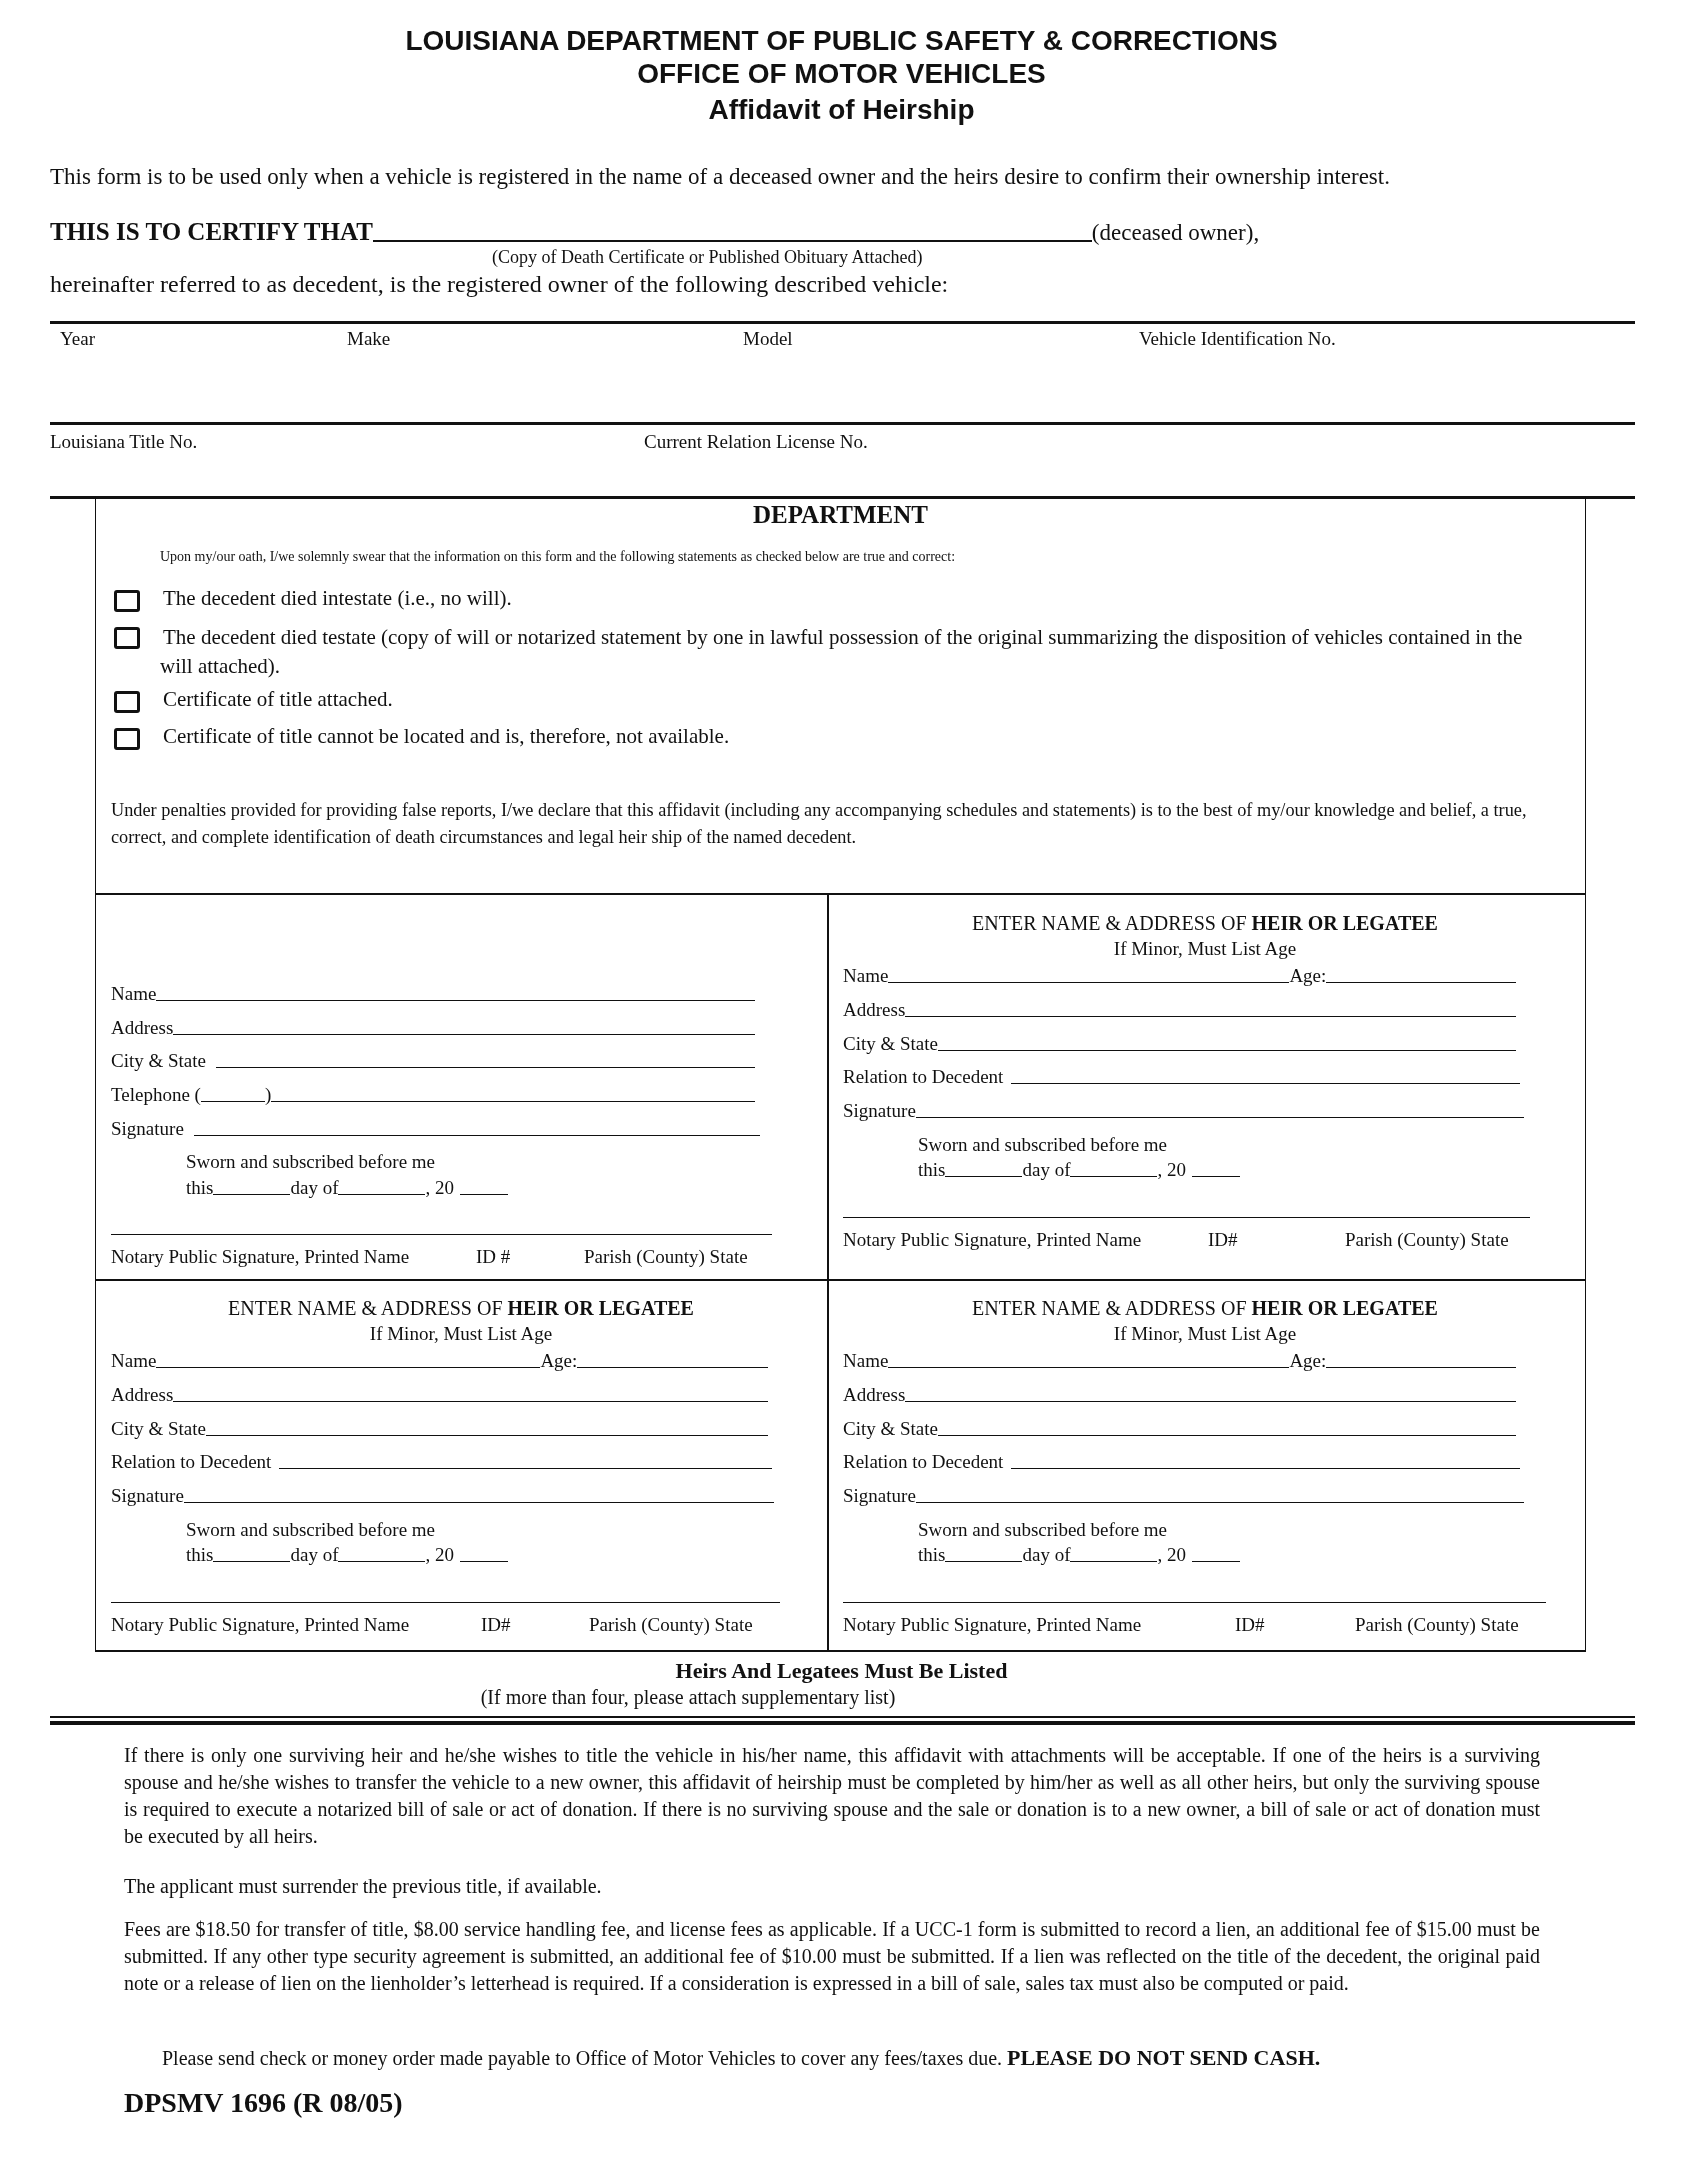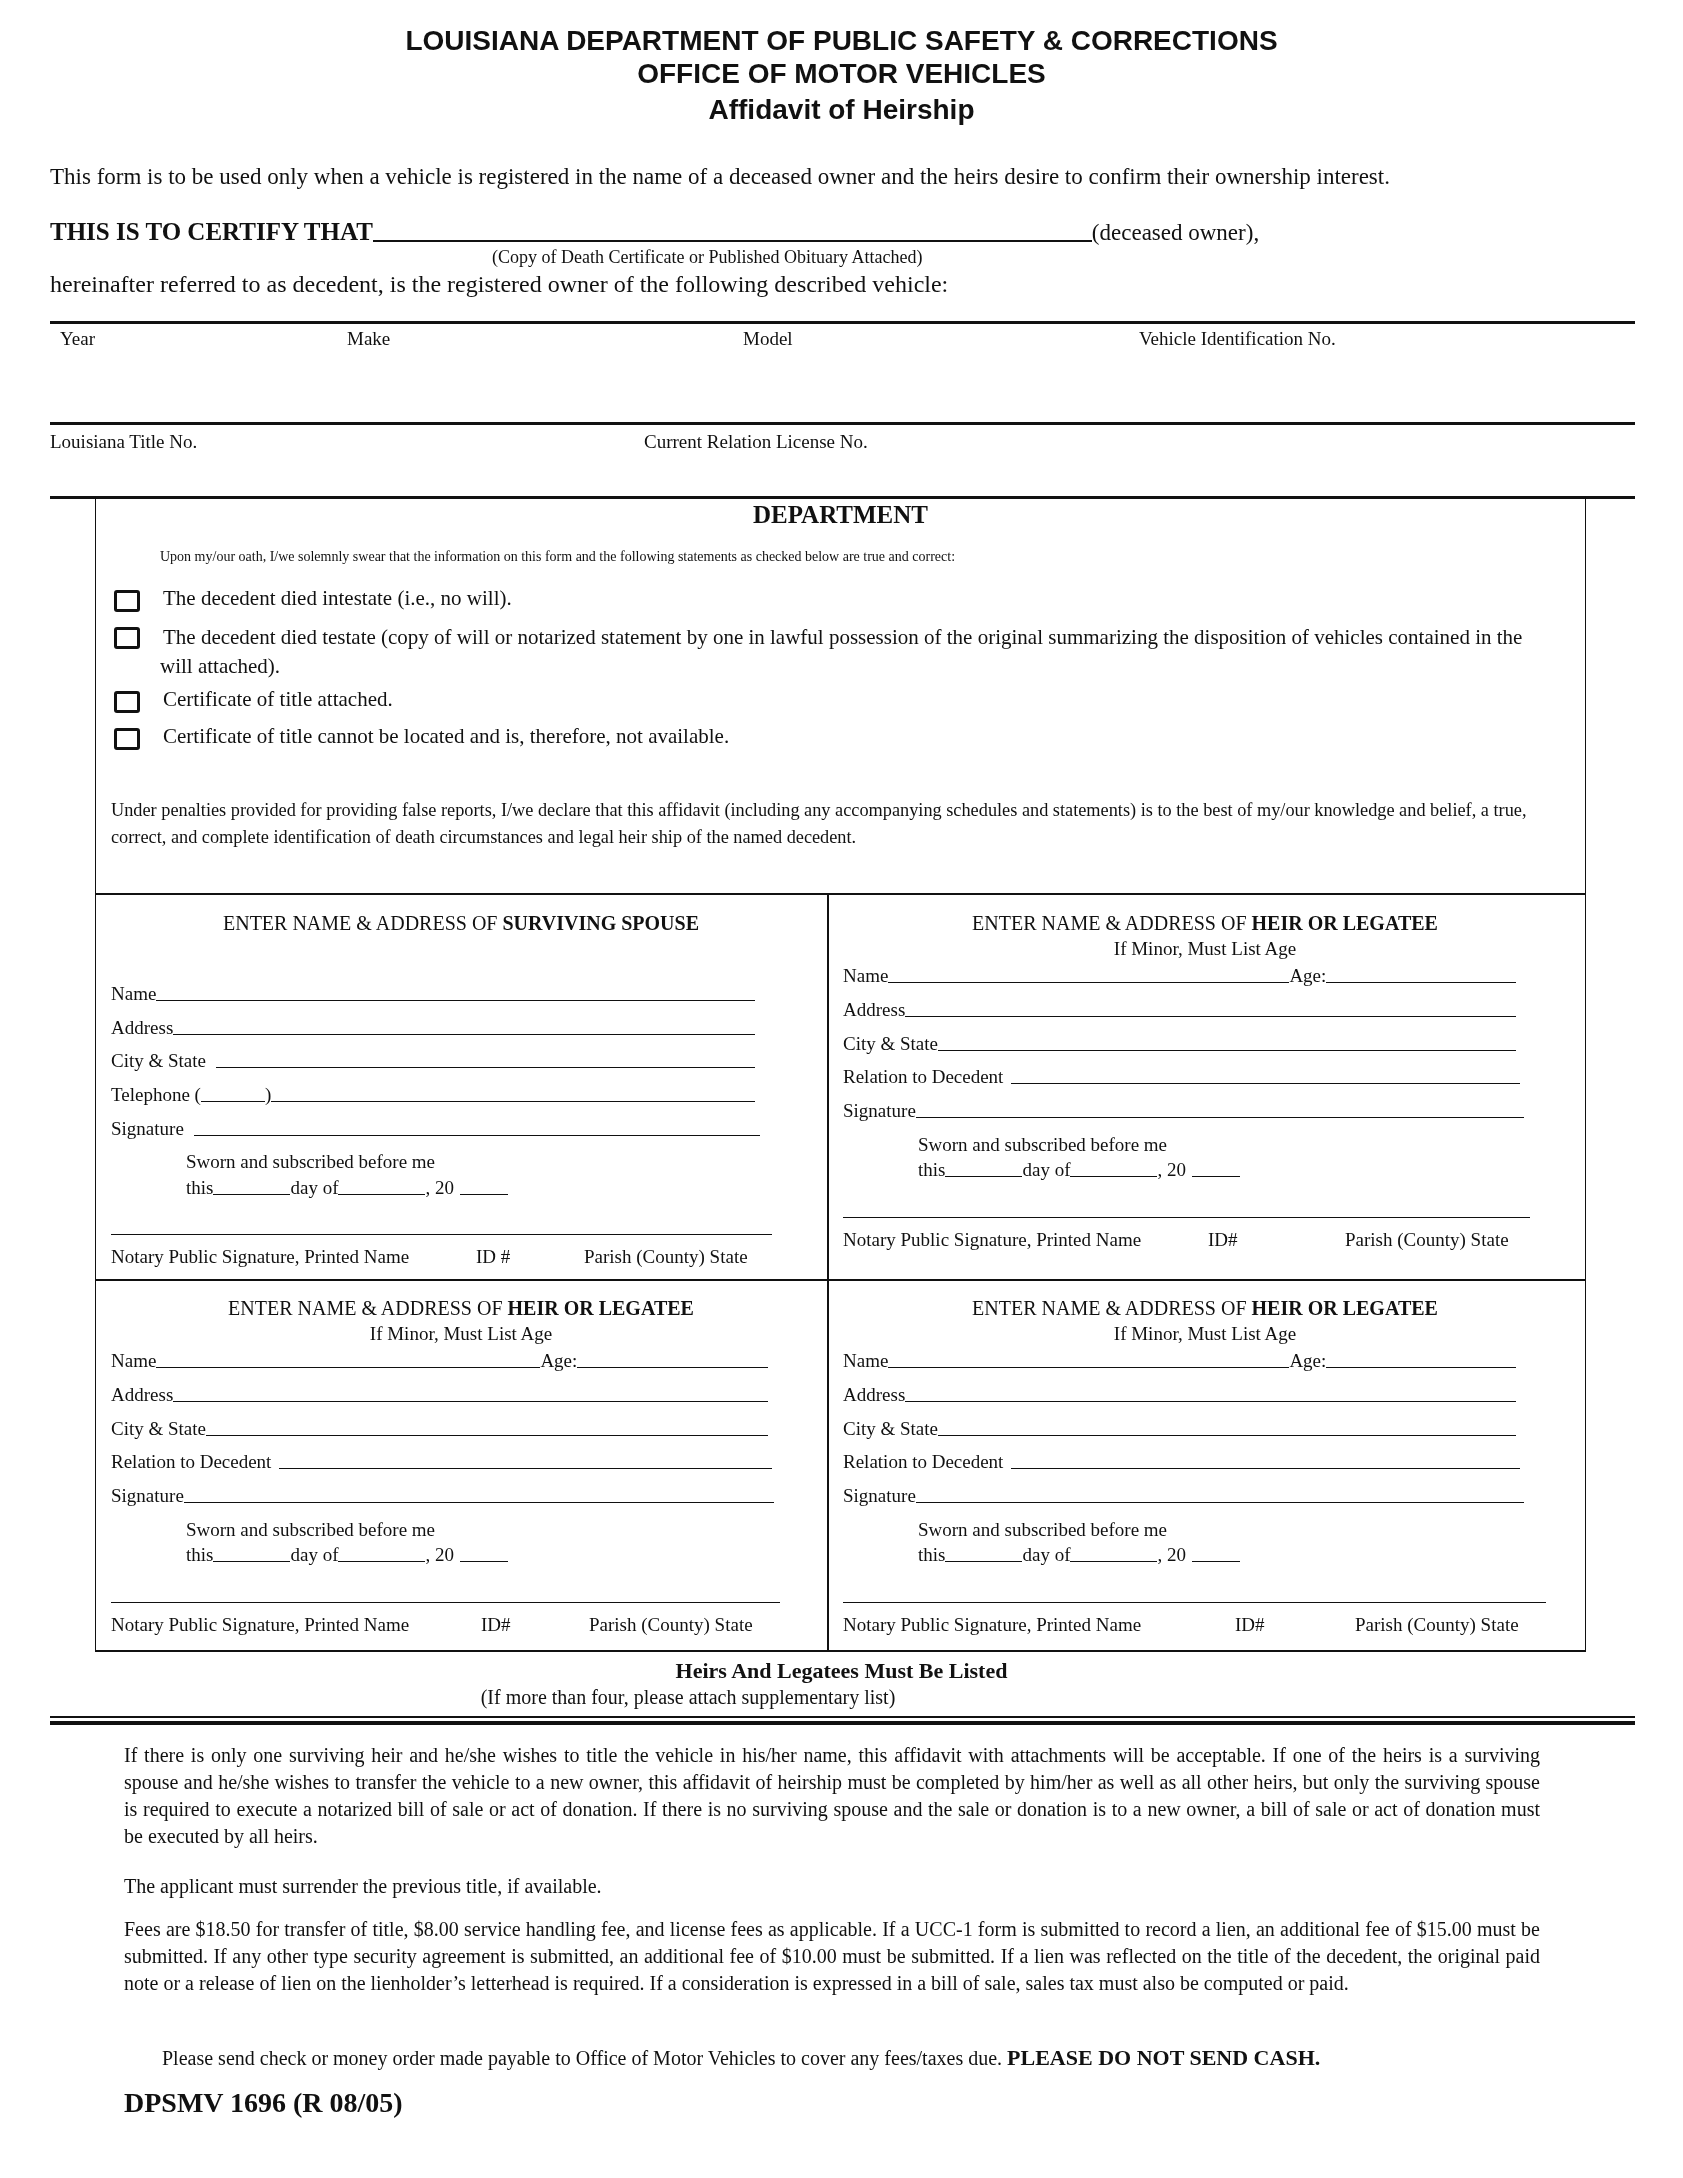--- a/index.html
+++ b/index.html
@@ -72,23 +72,20 @@
 <div class="abs t21" style="left:163px;top:724px;font-size:21px;">Certificate of title cannot be located and is, therefore, not available.</div>
 
 <div class="abs" style="left:111px;top:797px;width:1453px;font-size:18.3px;line-height:27px;">Under penalties provided for providing false reports, I/we declare that this affidavit (including any accompanying schedules and statements) is to the best of my/our knowledge and belief, a true, correct, and complete identification of death circumstances and legal heir ship of the named decedent.</div>
 
 <div class="rule" style="left:95px;top:893px;width:1491px;height:2px;"></div>
 <div class="rule" style="left:95px;top:1279px;width:1491px;height:2px;"></div>
 <div class="rule" style="left:95px;top:1650px;width:1491px;height:2px;"></div>
 <div class="rule" style="left:827px;top:894px;width:1.5px;height:757px;"></div>
 
 <div class="cellbox" style="left:95px;top:894px;width:732px;height:385px;">
-  <div class="abs center t19" style="left:0;width:732px;top:18px;font-size:20px;">
-    <span>ENTER NAME &amp; ADDRESS OF </span><span class="bold">SURVIVING SPOUSE</span>
-  </div>
   <div class="field" style="left:16px;top:89px;width:644px;">
       <span>Name</span>
       <span class="fl"></span>
     </div>
   <div class="field" style="left:16px;top:123px;width:644px;">
       <span>Address</span>
       <span class="fl"></span>
     </div>
   <div class="field" style="left:16px;top:156px;width:644px;">
       <span>City &amp; State</span>

